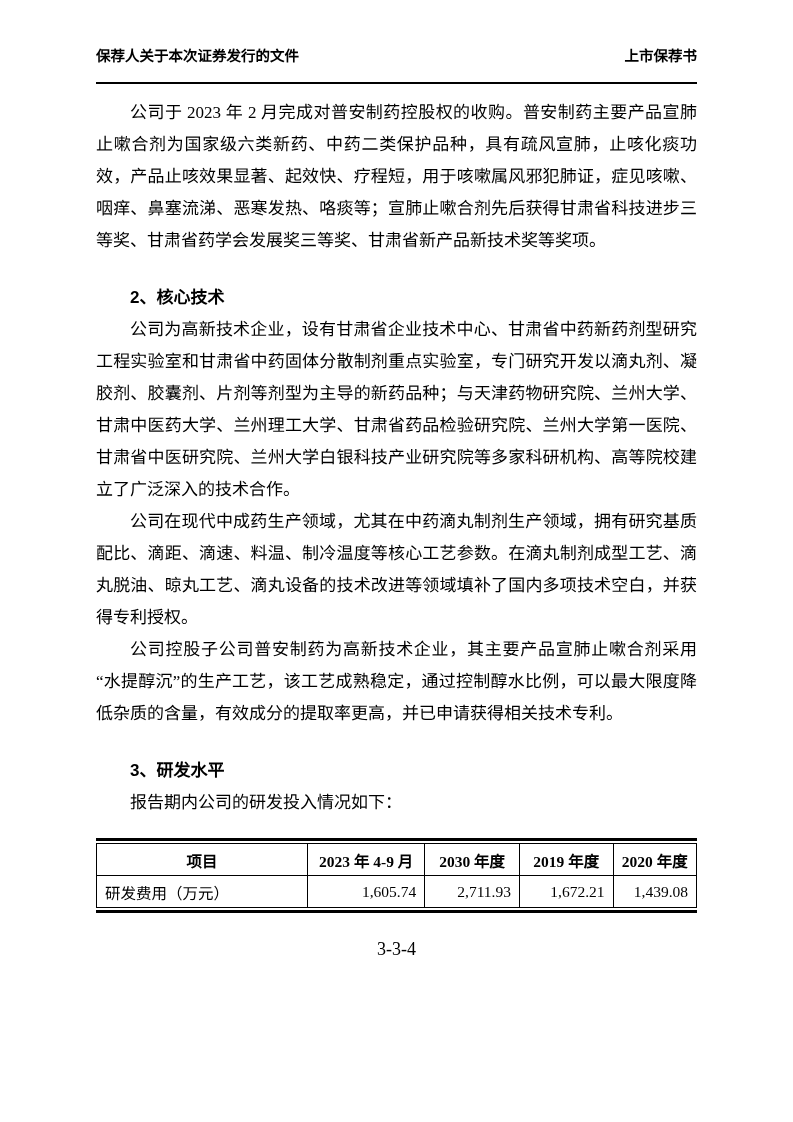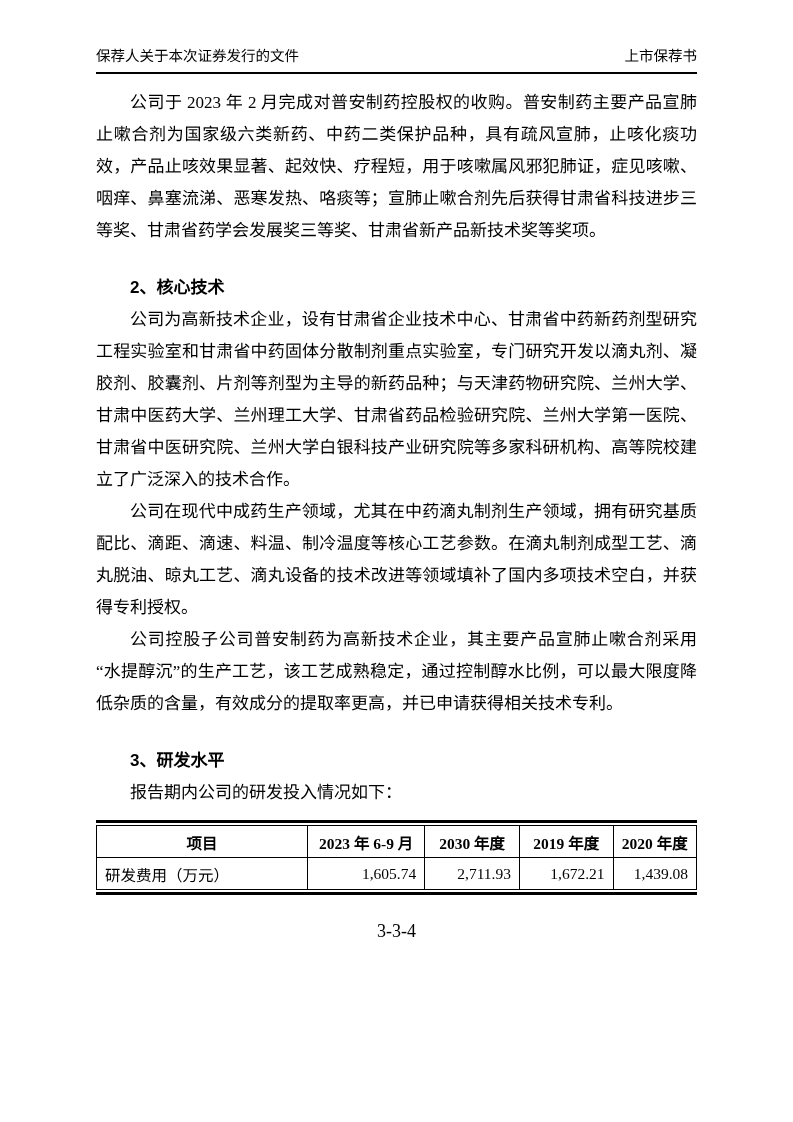--- a/index.html
+++ b/index.html
@@ -19,24 +19,25 @@
     padding: 0 96px;
     box-sizing: border-box;
   }
 
   
   .doc-header {
     display: flex;
     justify-content: space-between;
     align-items: flex-end;
     padding-top: 46px;
-    padding-bottom: 6px;
+    padding-bottom: 16px;
     border-bottom: 2px solid #000;
     font-size: 14.5px;
     line-height: 20px;
+    font-weight: bold;
   }
 
   
   main {
     margin-top: 13px;
   }
   .body-par {
     margin: 0;
     font-size: 17px;
     line-height: 32px;
@@ -49,21 +50,21 @@
     margin: 25px 0 0 0;
     font-family: "Liberation Sans", "DejaVu Sans", sans-serif;
     font-weight: bold;
     font-size: 17px;
     line-height: 32px;
     text-indent: 2em;
   }
 
   
   .table-wrap {
-    margin-top: 11px;
+    margin-top: 19px;
     border-top: 3px solid #000;
     border-bottom: 3px solid #000;
     padding: 2px 0;
   }
   table.rd-table {
     width: 100%;
     border-collapse: collapse;
     table-layout: fixed;
     font-size: 15.5px;
   }
@@ -119,21 +120,21 @@
         <colgroup>
           <col style="width:35.2%">
           <col style="width:19.5%">
           <col style="width:15.8%">
           <col style="width:15.6%">
           <col style="width:13.9%">
         </colgroup>
         <thead>
           <tr>
             <th>项目</th>
-            <th>2023 年 6-9 月</th>
+            <th>2023 年 4-9 月</th>
             <th>2030 年度</th>
             <th>2019 年度</th>
             <th>2020 年度</th>
           </tr>
         </thead>
         <tbody>
           <tr>
             <td class="cell-label">研发费用（万元）</td>
             <td class="cell-num">1,605.74</td>
             <td class="cell-num">2,711.93</td>

